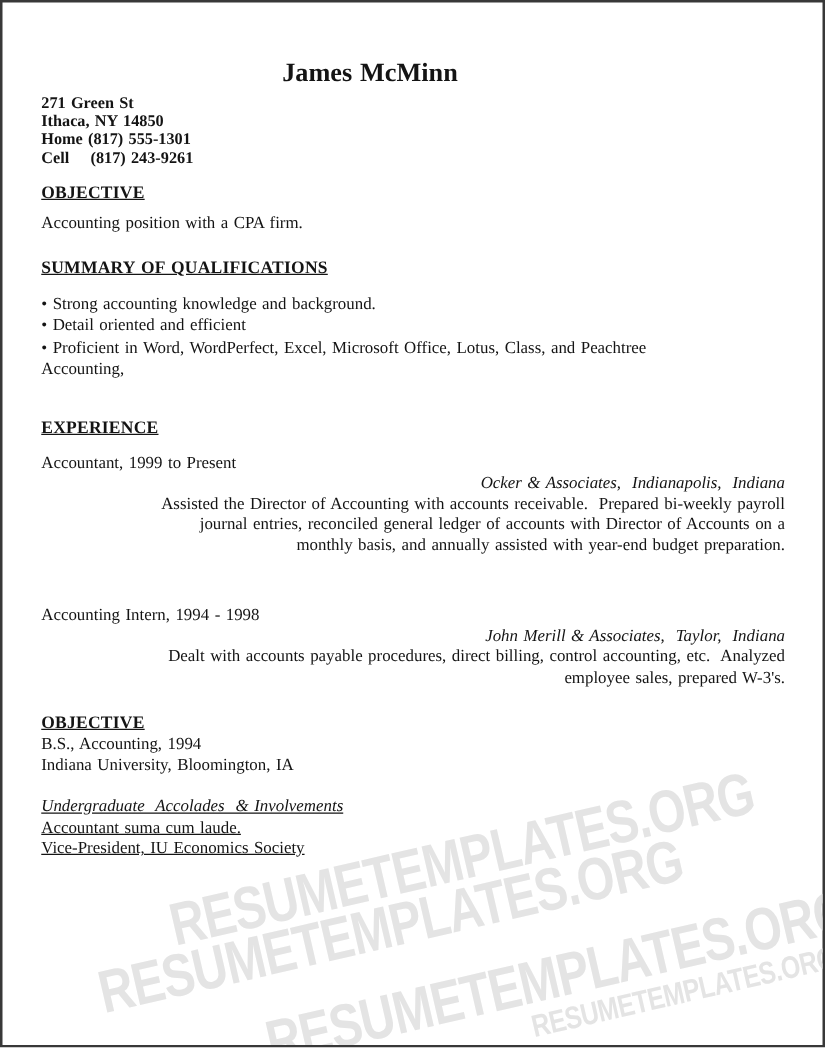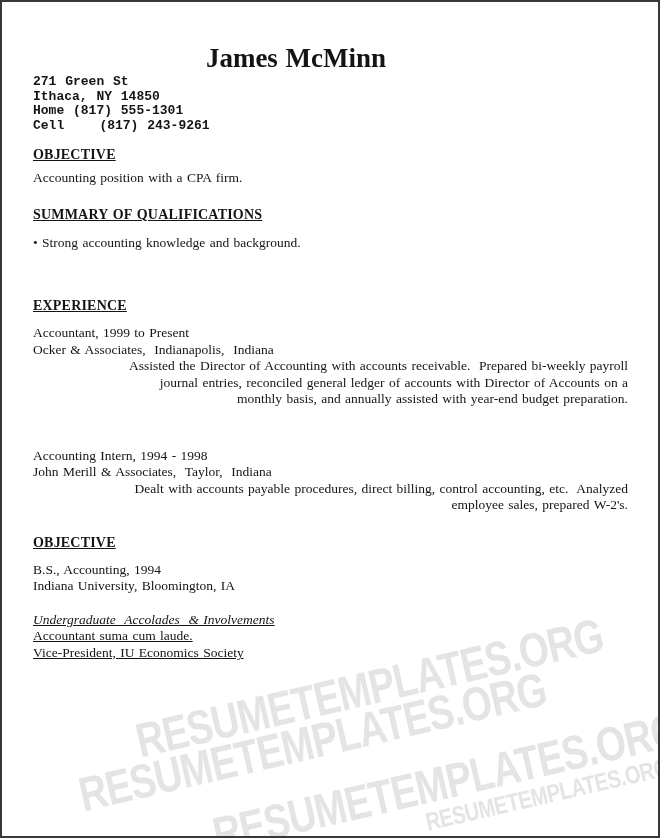--- a/index.html
+++ b/index.html
@@ -40,53 +40,53 @@
     position: relative;
     z-index: 1;
     padding: 44px 30px 0 31px;
     font-size: 13.5px;
     line-height: 16.5px;
   }
 
   .name {
     margin: 0 69px 0 0;
     text-align: center;
-    font-size: 27px;
+    font-size: 21px;
     line-height: 24px;
     font-weight: bold;
   }
 
   .address { margin-top: 5px; font-weight: bold; font-size: 13px; line-height: 14.6px; }
-  .address div { white-space: pre; font-family: Liberation Mono, monospace; }
+  .address div { white-space: pre; }
 
   .sec-heading {
     font-weight: bold;
     font-size: 14px;
     line-height: 16px;
     letter-spacing: 0.2px;
     text-decoration: underline;
   }
   .mt-obj  { margin-top: 14px; }
   .mt-sum  { margin-top: 20px; }
-  .mt-exp  { margin-top: 47px; }
+  .mt-exp  { margin-top: 31px; }
   .mt-edu  { margin-top: 21px; }
 
   .body-line { margin-top: 7px; }
 
   .bullets { margin-top: 11px; line-height: 17.4px; }
   .bullet { white-space: pre-wrap; }
   .bullet::before { content: "\2022\00a0"; }
 
   .job { margin-top: 11px; }
   .job-2 { margin-top: 40px; }
   .it { }
-  .company { white-space: pre; }
+  .company { font-style: italic; white-space: pre; text-align: right; }
   .desc { white-space: pre-wrap; text-align: right; }
 
-  .edu-block { margin-top: 11px; }
+  .edu-block { }
   .edu-sub { margin-top: 17px; text-decoration: underline; }
   .edu-subheading { font-style: italic; white-space: pre; }
 </style>
 </head>
 <body>
 
 <div class="page">
 
   <div class="wm wm-a" style="color: rgb(228, 228, 228);">RESUMETEMPLATES.ORG</div>
   <div class="wm wm-b" style="color: rgb(228, 228, 228);">RESUMETEMPLATES.ORG</div>
@@ -102,37 +102,40 @@
       <div>Home (817) 555-1301</div>
       <div>Cell    (817) 243-9261</div>
     </div>
 
     <div class="sec-heading mt-obj">OBJECTIVE</div>
     <div class="body-line">Accounting position with a CPA firm.</div>
 
     <div class="sec-heading mt-sum">SUMMARY OF QUALIFICATIONS</div>
     <div class="bullets">
       <div class="bullet">Strong accounting knowledge and background.</div>
+      <div class="bullet">Detail oriented and efficient</div>
+      <div class="bullet">Proficient in Word, WordPerfect, Excel, Microsoft Office, Lotus, Class, and Peachtree
+Accounting,</div>
     </div>
 
     <div class="sec-heading mt-exp">EXPERIENCE</div>
 
     <div class="job">
       <div><span class="it">Accountant,</span><span> 1999 to Present</span></div>
       <div class="company">Ocker &amp; Associates,  Indianapolis,  Indiana</div>
       <div class="desc">Assisted the Director of Accounting with accounts receivable.  Prepared bi-weekly payroll
 journal entries, reconciled general ledger of accounts with Director of Accounts on a
 monthly basis, and annually assisted with year-end budget preparation.</div>
     </div>
 
     <div class="job job-2">
       <div><span class="it">Accounting Intern,</span><span> 1994 - 1998</span></div>
       <div class="company">John Merill &amp; Associates,  Taylor,  Indiana</div>
       <div class="desc">Dealt with accounts payable procedures, direct billing, control accounting, etc.  Analyzed
-employee sales, prepared W-2's.</div>
+employee sales, prepared W-3's.</div>
     </div>
 
     <div class="sec-heading mt-edu">OBJECTIVE</div>
 
     <div class="edu-block">
       <div><span class="it">B.S., Accounting,</span><span> 1994</span></div>
       <div>Indiana University, Bloomington, IA</div>
     </div>
 
     <div class="edu-sub">

